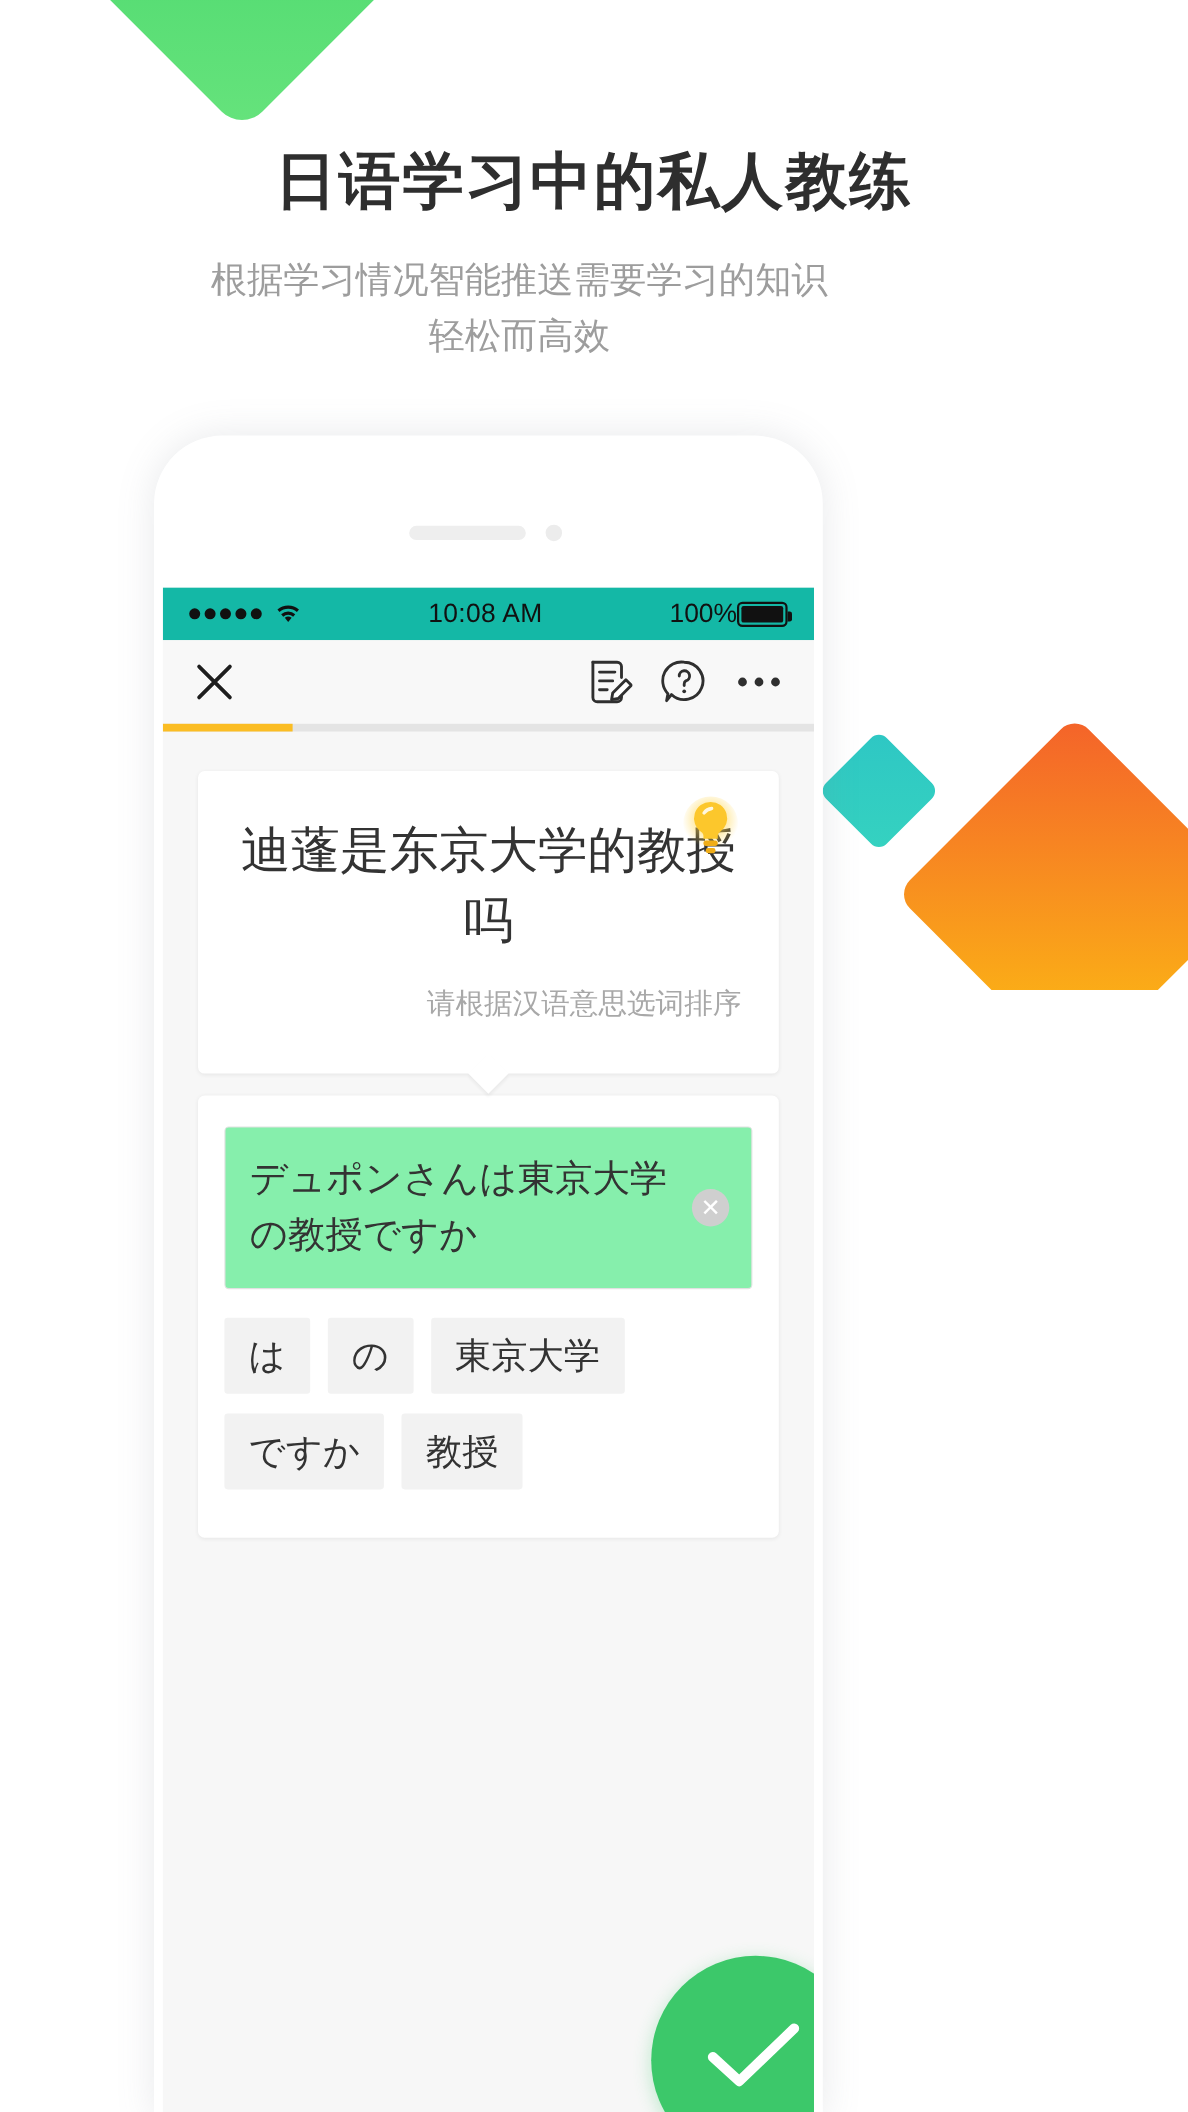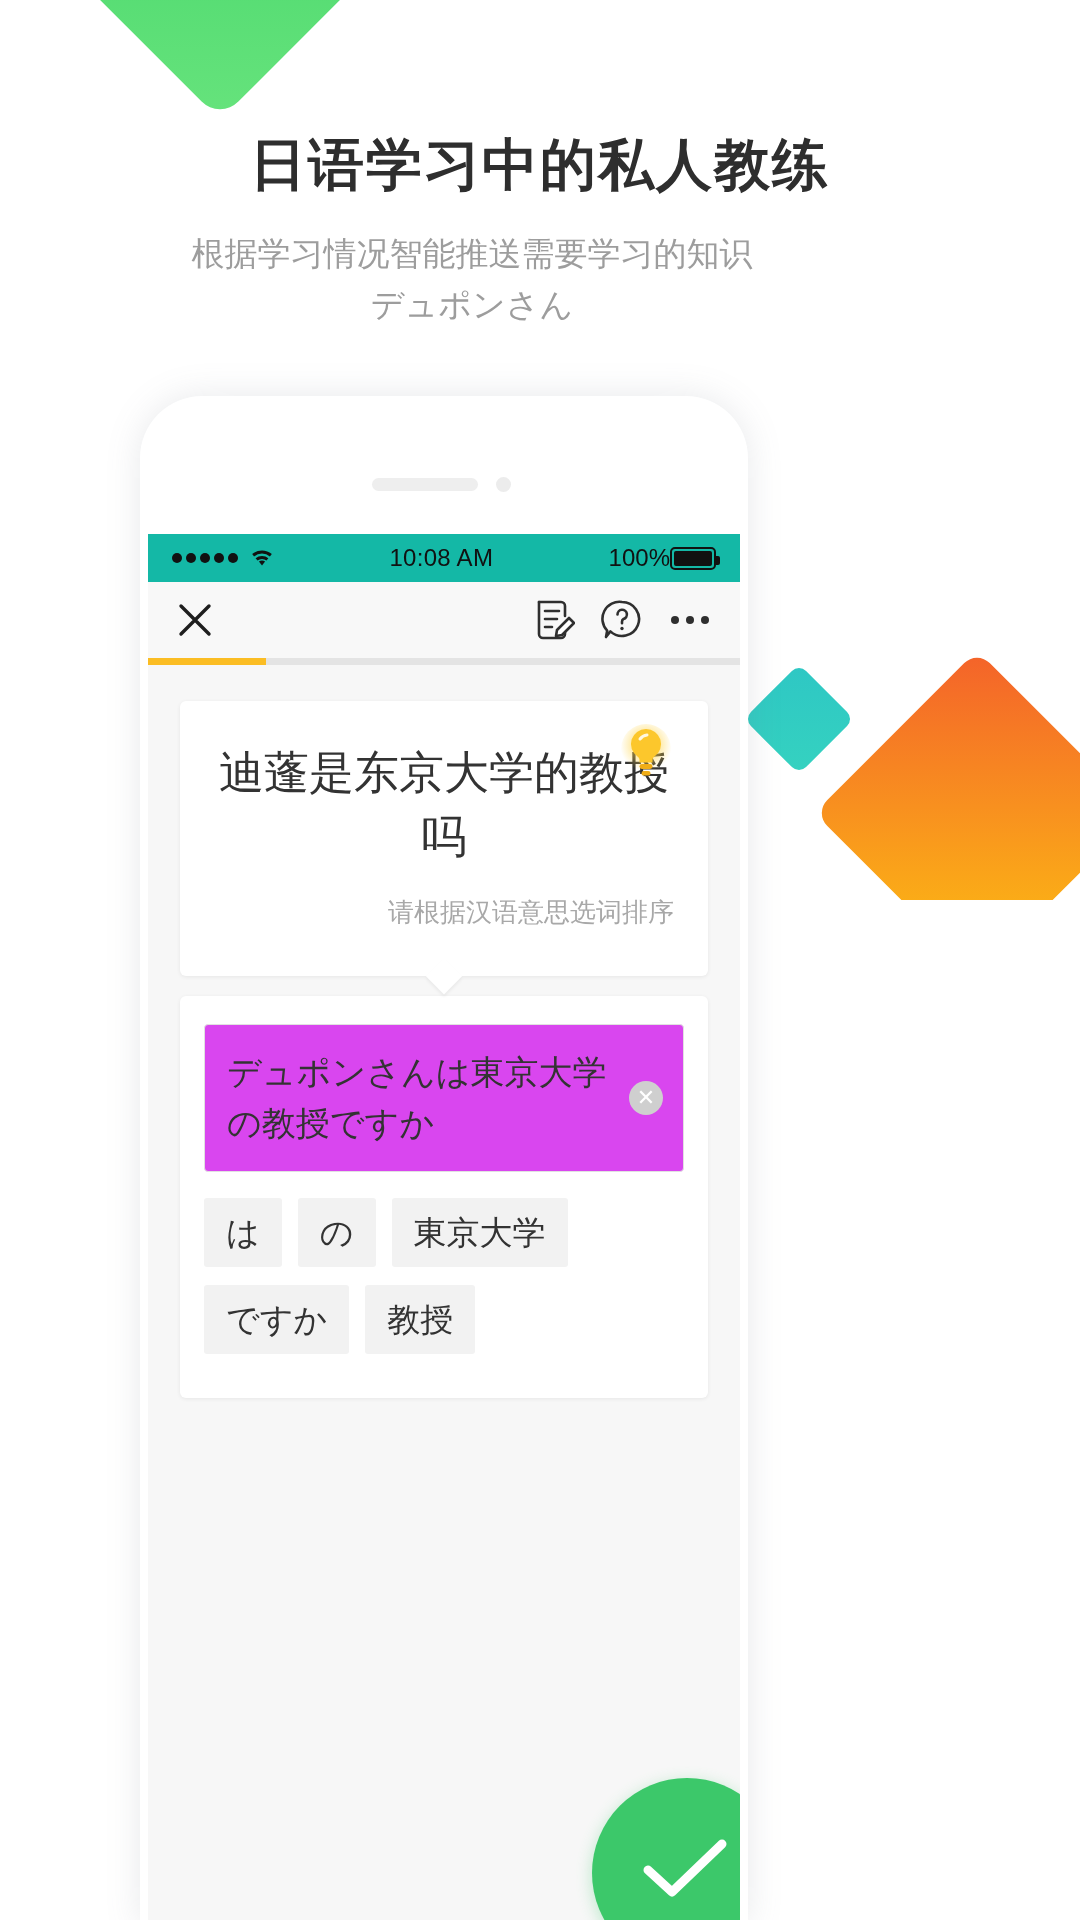--- a/index.html
+++ b/index.html
@@ -148,21 +148,21 @@
   
   #answer-card{
     margin:20px 32px 0 32px;
     background:#fff; border-radius:6px;
     box-shadow:0 1px 4px rgba(0,0,0,.07);
     padding:28px 24px 44px 24px;
   }
   #answer-box{
     position:relative;
     border:1px solid #e1e1e1; border-radius:4px;
-    background:#d946ef;
+    background:#86efac;
     padding:22px 68px 22px 22px;
     min-height:110px;
   }
   #answer-text{
     font-size:34px; color:#333; line-height:1.5; word-break:break-all;
   }
   #clear-btn{
     position:absolute; right:20px; top:50%; margin-top:-17px;
     width:34px; height:34px; border-radius:50%;
     background:#cfcfcf; color:#fff;
@@ -191,21 +191,21 @@
 </head>
 <body>
 
 <div id="green-wedge">
   <div class="tri"></div>
 </div>
 
 <div id="headline">日语学习中的私人教练</div>
 <div id="subline">
     <div>根据学习情况智能推送需要学习的知识</div>
-    <div>デュポンさん</div>
+    <div>轻松而高效</div>
   </div>
 
 <div id="deco-right">
   <div id="deco-orange"></div>
   <div id="deco-teal"></div>
 </div>
 
 <div id="phone">
 
   <div id="phone-top">

